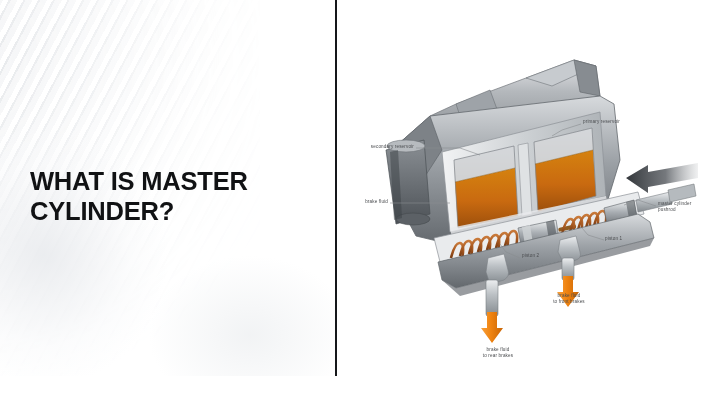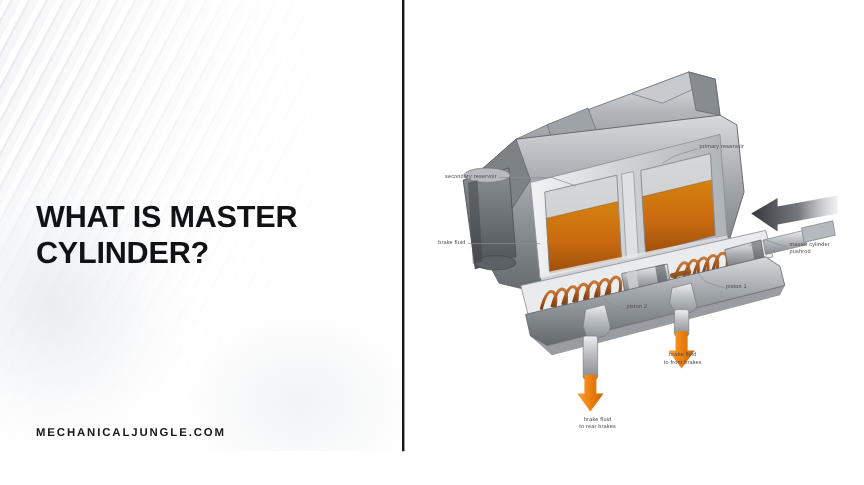--- a/index.html
+++ b/index.html
@@ -73,21 +73,20 @@
 
 <div class="slide">
 
   <div class="left-panel">
     <div class="stripe-texture"></div>
     <div class="wash-1"></div>
     <div class="wash-2"></div>
 
     <div class="title">WHAT IS MASTER
 CYLINDER?</div>
-    <div class="site-url">MECHANICALJUNGLE.COM</div>
   </div>
 
   <div class="divider"></div>
 
   <div class="right-panel">
 
     <svg class="diagram-svg" viewBox="0 0 382 404">
       <defs>
         <linearGradient id="gMetalTop" x1="0" y1="0" x2="0" y2="1">
           <stop offset="0" stop-color="#e6e8ea"></stop>

